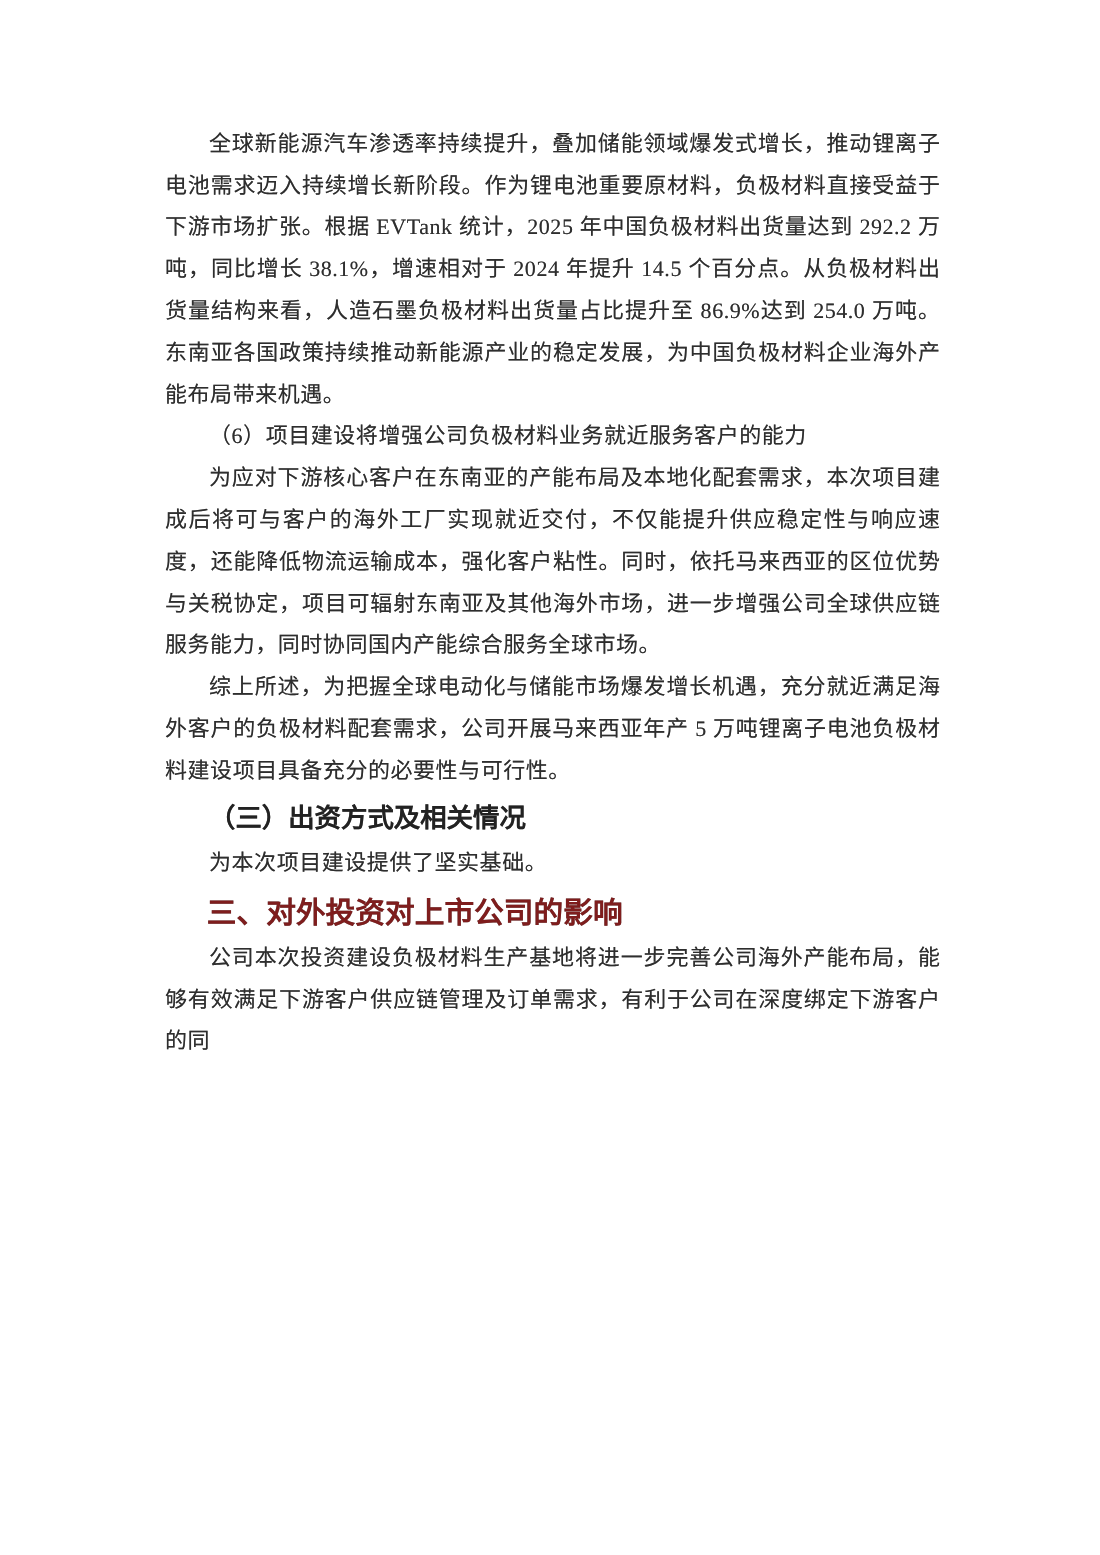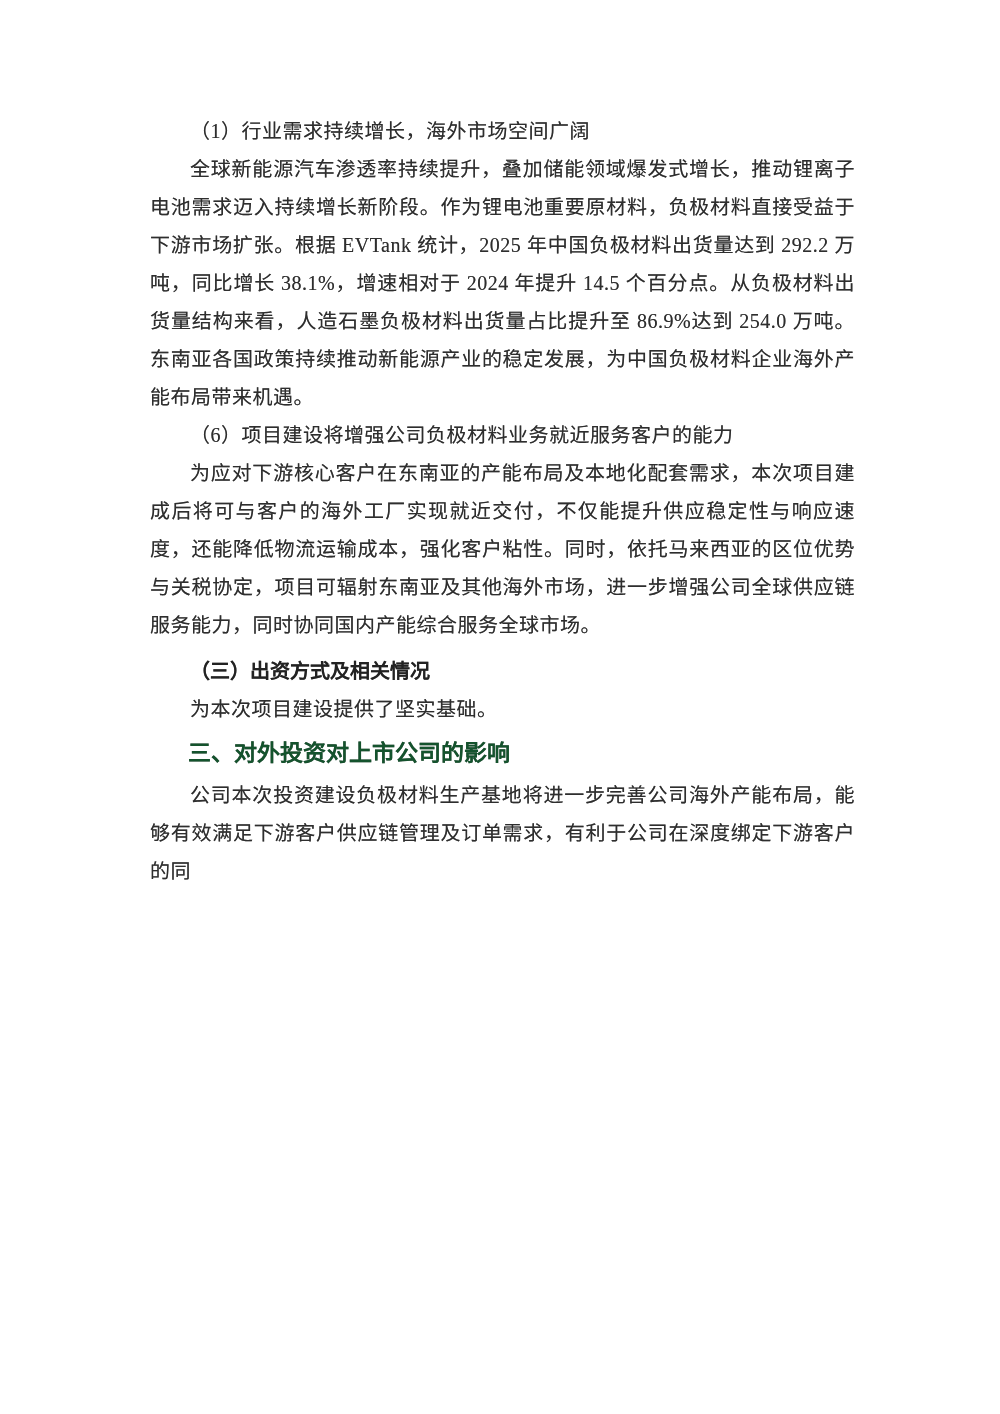--- a/index.html
+++ b/index.html
@@ -31,53 +31,54 @@
     letter-spacing: 0.5px;
     color: #2e2e2e;
     
     text-shadow: 0 0 0.6px rgba(40,40,40,0.55);
   }
   .list-head {
     text-align: left;
   }
   .bold-head {
     margin: 8px 0 0 0;
-    font-size: 20px;
+    font-size: 24px;
     line-height: 38px;
     text-indent: 40px;
     font-weight: bold;
     color: #222222;
     text-shadow: 0 0 0.6px rgba(30,30,30,0.6);
+    font-family: Liberation Mono, monospace;
   }
   .section-head {
     margin: 6px 0 2px 0;
-    font-size: 23px;
+    font-size: 27px;
     line-height: 40px;
     text-indent: 38px;
     font-weight: bold;
-    color: #14532d;
+    color: #7f1d1d;
     text-shadow: 0 0 0.6px rgba(25,25,25,0.6);
   }
 </style>
 </head>
 <body>
 
 <div class="page">
   <div class="doc-body">
 
-    <p class="list-head">（1）行业需求持续增长，海外市场空间广阔</p>
 
     <p class="para">全球新能源汽车渗透率持续提升，叠加储能领域爆发式增长，推动锂离子电池需求迈入持续增长新阶段。作为锂电池重要原材料，负极材料直接受益于下游市场扩张。根据 EVTank 统计，2025 年中国负极材料出货量达到 292.2 万吨，同比增长 38.1%，增速相对于 2024 年提升 14.5 个百分点。从负极材料出货量结构来看，人造石墨负极材料出货量占比提升至 86.9%达到 254.0 万吨。东南亚各国政策持续推动新能源产业的稳定发展，为中国负极材料企业海外产能布局带来机遇。</p>
 
 
 
     <p class="list-head">（6）项目建设将增强公司负极材料业务就近服务客户的能力</p>
 
     <p class="para">为应对下游核心客户在东南亚的产能布局及本地化配套需求，本次项目建成后将可与客户的海外工厂实现就近交付，不仅能提升供应稳定性与响应速度，还能降低物流运输成本，强化客户粘性。同时，依托马来西亚的区位优势与关税协定，项目可辐射东南亚及其他海外市场，进一步增强公司全球供应链服务能力，同时协同国内产能综合服务全球市场。</p>
 
+    <p class="para">综上所述，为把握全球电动化与储能市场爆发增长机遇，充分就近满足海外客户的负极材料配套需求，公司开展马来西亚年产 5 万吨锂离子电池负极材料建设项目具备充分的必要性与可行性。</p>
 
     <p class="bold-head">（三）出资方式及相关情况</p>
 
     <p class="para">为本次项目建设提供了坚实基础。</p>
 
     <p class="section-head">三、对外投资对上市公司的影响</p>
 
     <p class="para">公司本次投资建设负极材料生产基地将进一步完善公司海外产能布局，能够有效满足下游客户供应链管理及订单需求，有利于公司在深度绑定下游客户的同</p>
 
   </div>

